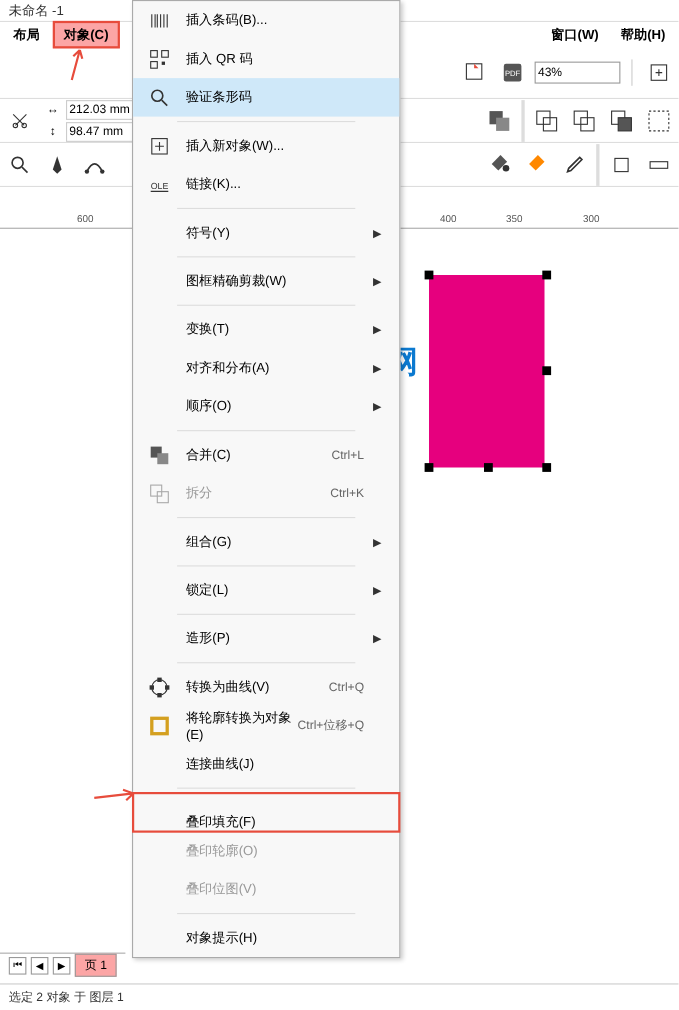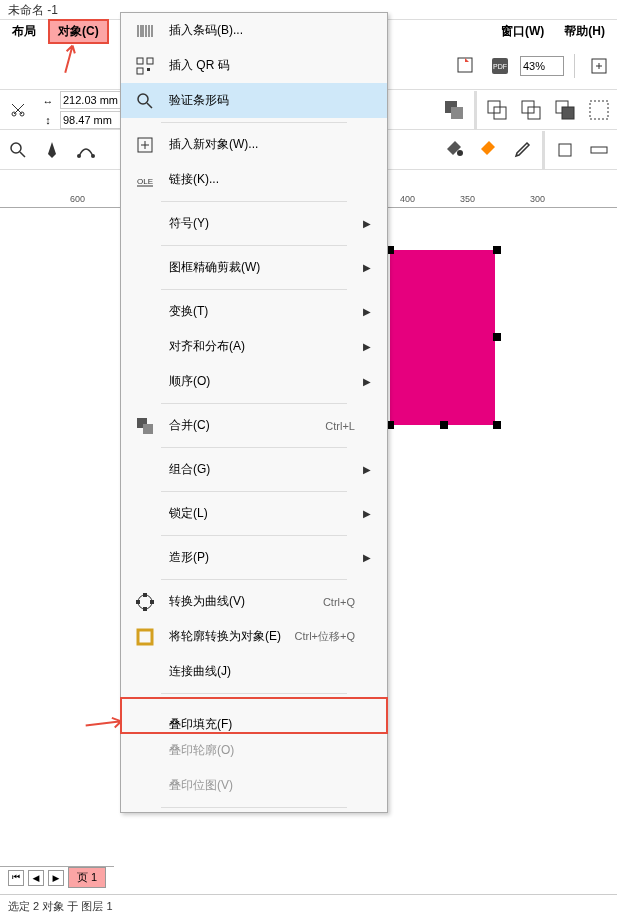--- a/index.html
+++ b/index.html
@@ -18,31 +18,31 @@
 
 .tool-icon { width: 28px; height: 28px; display: flex; align-items: center; justify-content: center; border: 1px solid transparent; }
 .tool-sep { width: 1px; height: 24px; background: #ccc; margin: 0 4px; }
 
 .dim-input { display: flex; align-items: center; gap: 2px; font-size: 11px; }
 .dim-label { width: 20px; text-align: center; }
 .dim-value { width: 70px; height: 18px; border: 1px solid #ccc; padding: 0 2px; font-size: 11px; }
 .spinner { display: flex; flex-direction: column; }
 .spin-btn { width: 12px; height: 8px; font-size: 6px; border: 1px solid #ccc; background: #f5f5f5; cursor: pointer; display: flex; align-items: center; justify-content: center; }
 
-.zoom-select { width: 44px; height: 20px; border: 1px solid #999; font-size: 11px; padding: 0 2px; }
+.zoom-select { width: 78px; height: 20px; border: 1px solid #999; font-size: 11px; padding: 0 2px; }
 .ruler-h { position: absolute; top: 190px; left: 0; right: 0; height: 18px; border-bottom: 1px solid #aaa; font-size: 9px; display: flex; }
 .ruler-tick { position: absolute; top: 4px; font-size: 9px; color: #555; }
 
 .pink-rect { position: absolute; top: 250px; left: 390px; width: 105px; height: 175px; background: #e6007e; }
 .sel-handle { position: absolute; width: 8px; height: 8px; background: #000; }
 
 .watermark { position: absolute; top: 310px; left: 240px; font-size: 28px; font-weight: bold; color: #0b79d0; pointer-events: none; z-index: 50; }
 .watermark-sub { position: absolute; top: 342px; left: 240px; font-size: 11px; font-weight: bold; color: #0b79d0; letter-spacing: 1px; z-index: 50; }
 
-.context-menu { position: absolute; top: 12px; left: 120px; width: 268px; background: #f8f8f8; border: 1px solid #aaa; box-shadow: 2px 2px 4px rgba(0,0,0,0.2); z-index: 100; }
+.context-menu { position: absolute; top: 0px; left: 120px; width: 244px; background: #f8f8f8; border: 1px solid #aaa; box-shadow: 2px 2px 4px rgba(0,0,0,0.2); z-index: 100; }
 .cm-item { display: flex; align-items: center; height: 35px; padding: 0 8px; font-size: 12px; cursor: pointer; position: relative; }
 .cm-item.highlighted { background: #cfe8f9; }
 .cm-item.boxed { outline: 2px solid #e74c3c; outline-offset: -1px; align-items: flex-end; }
 .cm-item.disabled { color: #999; cursor: default; }
 .cm-icon { width: 32px; display: flex; align-items: center; justify-content: center; }
 .cm-label { flex: 1; padding-left: 8px; }
 .cm-shortcut { color: #666; padding-right: 8px; font-size: 11px; }
 .cm-arrow { width: 16px; font-size: 10px; color: #333; }
 .cm-sep { height: 1px; background: #ddd; margin: 4px 40px; }
 
@@ -316,20 +316,31 @@
       <span class="cm-icon">
         <svg width="20" height="20">
           <rect x="2" y="2" width="10" height="10" fill="#555"></rect>
           <rect x="8" y="8" width="10" height="10" fill="#888"></rect>
         </svg>
       </span>
       <span class="cm-label">合并(C)</span>
       <span class="cm-shortcut">Ctrl+L</span>
       <span class="cm-arrow"></span>
     </div>
+    <div class="cm-item disabled">
+      <span class="cm-icon">
+        <svg width="20" height="20" opacity="0.4">
+          <rect x="2" y="2" width="10" height="10" fill="none" stroke="#333"></rect>
+          <rect x="8" y="8" width="10" height="10" fill="none" stroke="#333"></rect>
+        </svg>
+      </span>
+      <span class="cm-label">拆分</span>
+      <span class="cm-shortcut">Ctrl+K</span>
+      <span class="cm-arrow"></span>
+    </div>
     <div class="cm-sep"></div>
     <div class="cm-item">
       <span class="cm-icon"></span>
       <span class="cm-label">组合(G)</span>
       <span class="cm-arrow">▶</span>
     </div>
     <div class="cm-sep"></div>
     <div class="cm-item">
       <span class="cm-icon"></span>
       <span class="cm-label">锁定(L)</span>
@@ -381,20 +392,25 @@
       <span class="cm-icon"></span>
       <span class="cm-label">叠印轮廓(O)</span>
       <span class="cm-arrow"></span>
     </div>
     <div class="cm-item disabled">
       <span class="cm-icon"></span>
       <span class="cm-label">叠印位图(V)</span>
       <span class="cm-arrow"></span>
     </div>
     <div class="cm-sep"></div>
+    <div class="cm-item">
+      <span class="cm-icon"></span>
+      <span class="cm-label">对象提示(H)</span>
+      <span class="cm-arrow"></span>
+    </div>
   </div>
 
 <svg class="red-arrow arrow1" width="30" height="30">
     <path d="M2 28 L22 8 M22 8 L14 10 M22 8 L20 16" stroke="#e74c3c" stroke-width="2" fill="none"></path>
   </svg>
 <svg class="red-arrow arrow2" width="40" height="30">
     <path d="M2 22 L34 6 M34 6 L24 6 M34 6 L30 14" stroke="#e74c3c" stroke-width="2" fill="none"></path>
   </svg>
 
 <div class="tabs">

